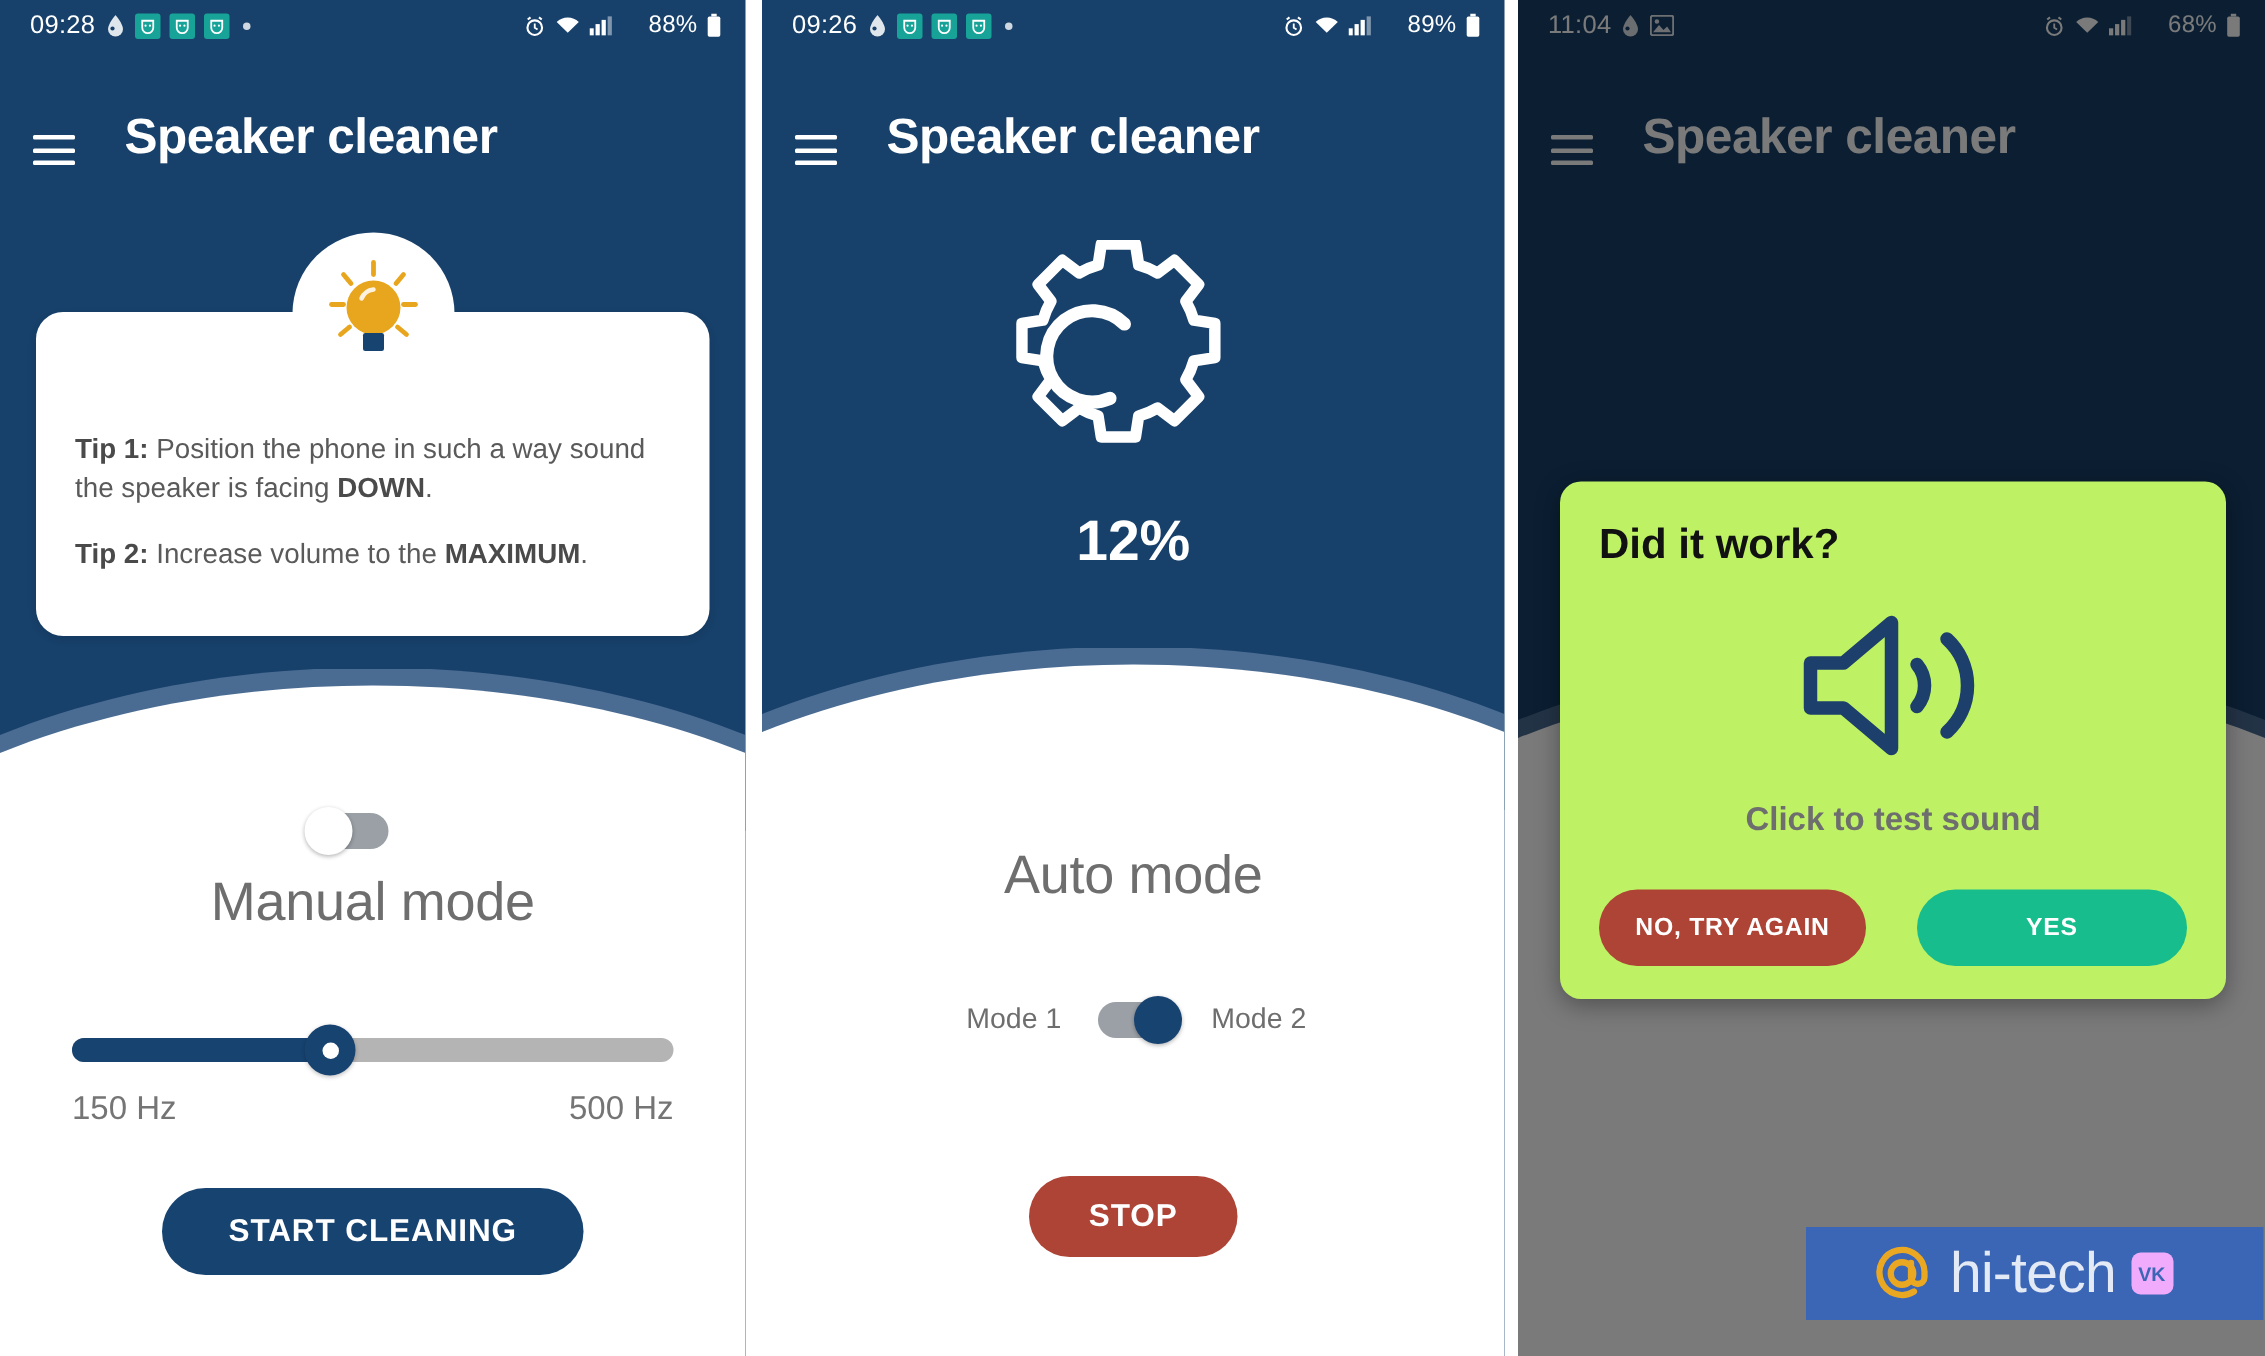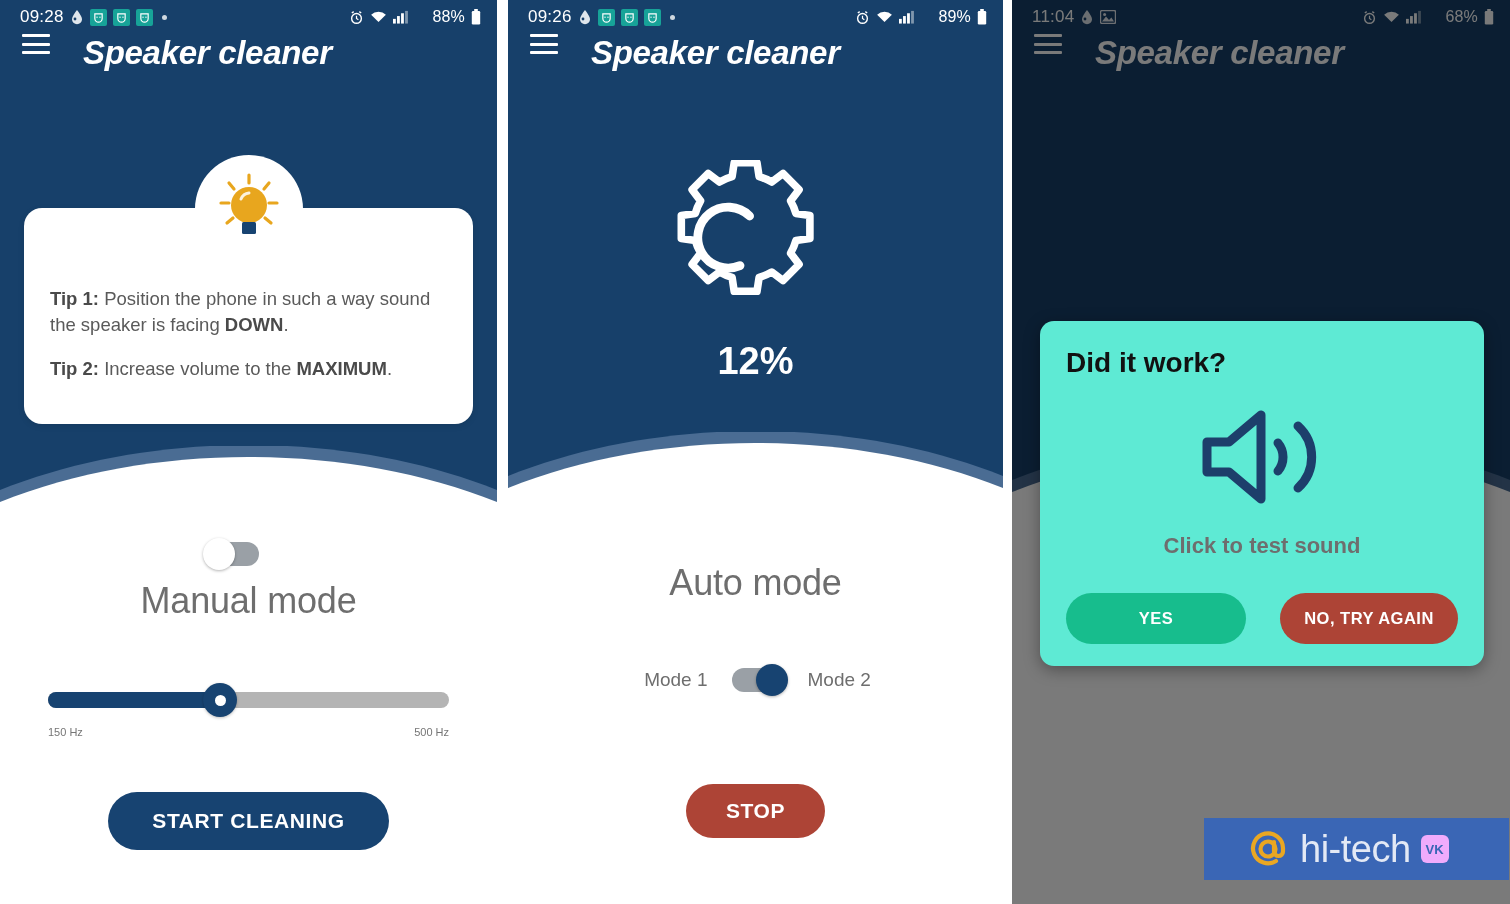--- a/index.html
+++ b/index.html
@@ -69,25 +69,24 @@
     border-radius: 50%;
     display: inline-block;
     margin-left: 3px;
   }
   .sb-pct { font-size: 16px; font-weight: 500; margin-left: 18px; }
   .sb-icon { display: inline-flex; align-items: center; }
 
   
   .appbar {
     display: flex;
-    align-items: flex-start;
+    align-items: flex-end;
     height: 76px;
     padding-left: 22px;
     box-sizing: border-box;
-    font-style: italic;
   }
   .hamburger {
     width: 28px;
     height: 20px;
     display: flex;
     flex-direction: column;
     justify-content: space-between;
     cursor: pointer;
   }
   .hamburger span {
@@ -248,21 +247,21 @@
     left: 50%; top: 50%;
     width: 11px; height: 11px;
     margin: -5.5px 0 0 -5.5px;
     border-radius: 50%;
     background: #ffffff;
   }
   .hz-row {
     display: flex;
     justify-content: space-between;
     margin-top: 18px;
-    font-size: 11px;
+    font-size: 22px;
     color: #757575;
   }
 
   
   .mode-toggle-row {
     position: absolute;
     left: 4px; right: 0;
     top: 128px;
     display: flex;
     align-items: center;
@@ -331,21 +330,21 @@
   }
   .panel-3 .lower { height: 460px; }
 
   
   .dialog {
     position: absolute;
     z-index: 10;
     left: 28px;
     right: 26px;
     top: 321px;
-    background: #5eead4;
+    background: #bef264;
     border-radius: 14px;
     padding: 26px 26px 22px 26px;
     box-sizing: border-box;
     box-shadow: 0 4px 16px rgba(0,0,0,0.35);
   }
   .dialog-title {
     font-size: 28px;
     font-weight: bold;
     color: #111111;
     margin: 0 0 6px 0;
@@ -755,22 +754,22 @@
         <svg width="126" height="104" viewBox="0 0 126 104">
           <path d="M8 37 h22 L62 10 v84 L30 67 H8 z" fill="none" stroke="#1d3f6b" stroke-width="9" stroke-linejoin="round" stroke-linecap="round"></path>
           <path d="M79 38 a22 22 0 0 1 0 28" fill="none" stroke="#1d3f6b" stroke-width="9" stroke-linecap="round"></path>
           <path d="M99 21 a42 42 0 0 1 0 62" fill="none" stroke="#1d3f6b" stroke-width="9" stroke-linecap="round"></path>
         </svg>
       </div>
 
       <p class="dialog-sub">Click to test sound</p>
 
       <div class="dialog-actions">
+        <button class="dbtn dbtn-no">NO, TRY AGAIN</button>
         <button class="dbtn dbtn-yes">YES</button>
-        <button class="dbtn dbtn-no">NO, TRY AGAIN</button>
       </div>
     </div>
   </div>
 
   <div class="watermark">
     <svg width="44" height="44" viewBox="0 0 44 44">
       <path d="M30 34 A15 15 0 1 1 37 21 v3.5 a4.5 4.5 0 0 1 -9 0 V15" fill="none" stroke="#eaa722" stroke-width="4.2" stroke-linecap="round"></path>
       <circle cx="22" cy="22" r="7.5" fill="none" stroke="#eaa722" stroke-width="4.2"></circle>
     </svg>
     <span class="wm-text">hi-tech</span>

